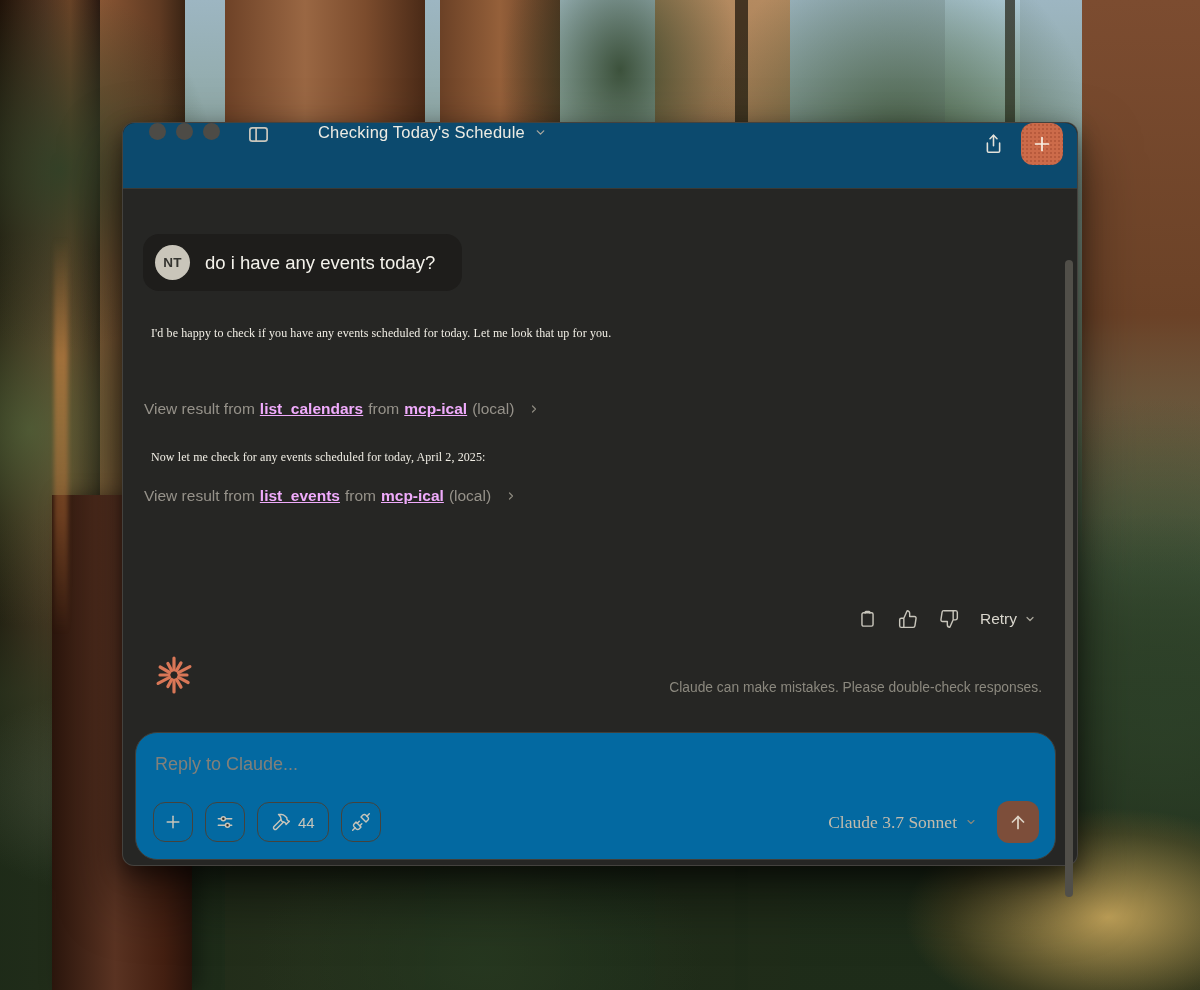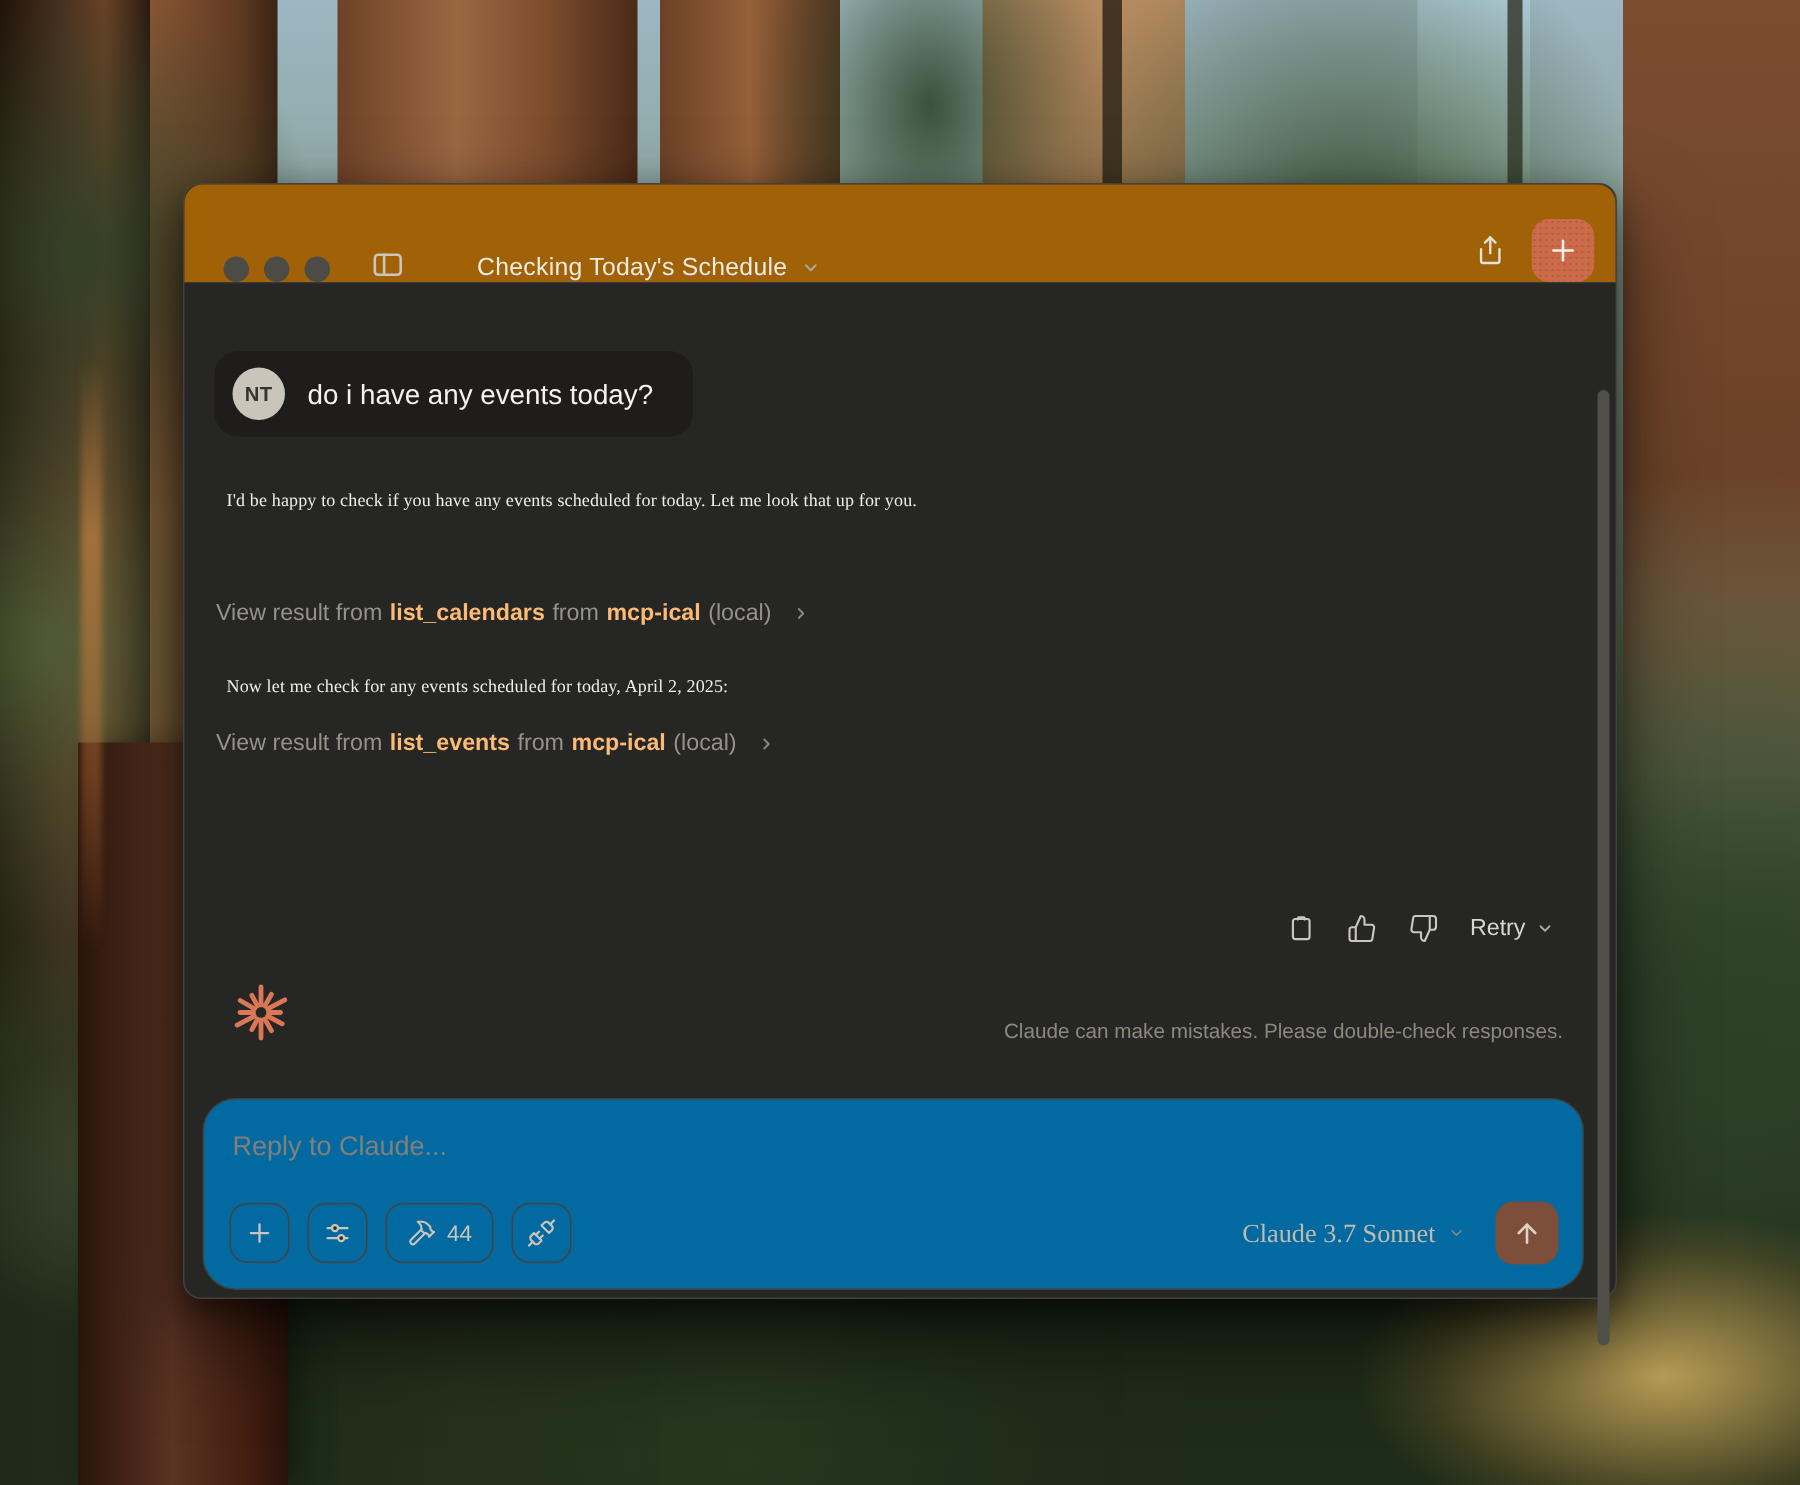--- a/index.html
+++ b/index.html
@@ -40,22 +40,22 @@
   .rim-light { position:absolute; left:54px; width:14px; top:24%; height:40%;
     background:linear-gradient(180deg,transparent,rgba(220,140,70,.55) 30%,rgba(200,120,60,.4) 70%,transparent); filter:blur(2px); }
   .sun-glow { position:absolute; right:0; bottom:0; width:420px; height:260px;
     background:radial-gradient(ellipse 260px 140px at 78% 72%, rgba(214,176,96,.85), rgba(150,110,50,.25) 60%, transparent 78%); }
 
   
   .window { position:absolute; left:122px; top:122px; width:956px; height:744px;
     background:#262624; border-radius:12px; border:1px solid rgba(92,90,84,.55);
     box-shadow:0 28px 60px rgba(0,0,0,.55), 0 8px 22px rgba(0,0,0,.45); }
 
-  .titlebar { height:66px; display:flex; align-items:flex-end; padding:0 14px 0 26px;
-    background:#a16207; border-bottom:1px solid #3a3934; border-radius:12px 12px 0 0; }
+  .titlebar { height:66px; display:flex; align-items:flex-start; padding:0 14px 0 26px;
+    background:#0c4a6e; border-bottom:1px solid #3a3934; border-radius:12px 12px 0 0; }
   .dots { display:flex; gap:10px; }
   .dot { width:17px; height:17px; border-radius:50%; background:#4d4b46; }
   .icon-btn { background:none; border:none; color:#c9c6bc; display:flex; align-items:center; justify-content:center; cursor:pointer; }
   .sidebar-btn { margin-left:27px; }
   .title-wrap { margin-left:48px; display:flex; align-items:center; gap:9px; cursor:pointer; }
   .title-text { color:#edebe3; font-size:16.5px; font-weight:500; letter-spacing:.2px; }
   .title-chevron, .chev { color:#aba89e; display:flex; }
   .titlebar-right { margin-left:auto; display:flex; align-items:center; gap:17px; }
   .share-btn { color:#e4e2da; }
   .new-chat-btn { width:42px; height:42px; border-radius:12px; border:none; background:#cc6b4a; color:#f7efe4;
@@ -72,21 +72,21 @@
   .user-text { font-size:18.5px; color:#f4f2eb; }
 
   .serif-p { position:absolute; left:28px; width:846px; font-family:"Liberation Serif",serif;
     font-size:12px; line-height:35px; color:#f1eee5; letter-spacing:.1px; }
   .p1 { top:127px; }
   .p2 { top:251px; }
   .p3 { top:337px; }
 
   .tool-line { position:absolute; left:21px; display:flex; align-items:center; gap:5px;
     font-size:15.5px; color:#96928a; cursor:pointer; }
-  .tool-line b { color:#fdba74; font-weight:700; }
+  .tool-line b { color:#f0abfc; font-weight:700;text-decoration:underline; }
   .tool-line .chev { margin-left:9px; color:#8d897f; }
   .tool1 { top:211px; }
   .tool2 { top:298px; }
 
   .actions { position:absolute; top:420px; right:41px; display:flex; align-items:center; gap:21px; color:#c7c4bb; }
   .retry { display:flex; align-items:center; gap:7px; background:none; border:none; cursor:pointer;
     font-size:15.5px; color:#d9d6cd; font-family:"Liberation Sans",sans-serif; }
 
   .claude-logo { position:absolute; left:31px; top:466px; width:40px; height:40px; }
 

